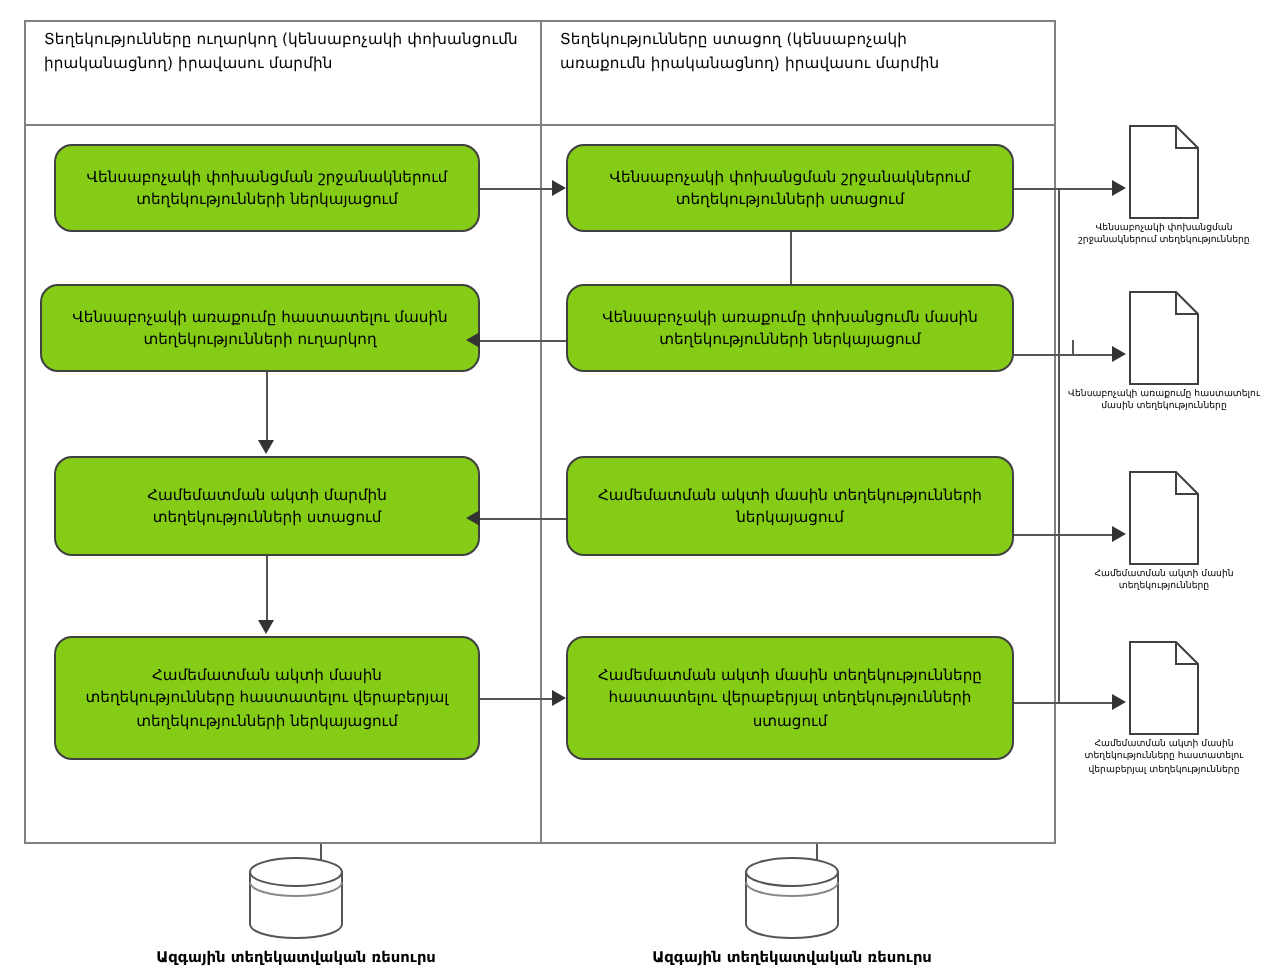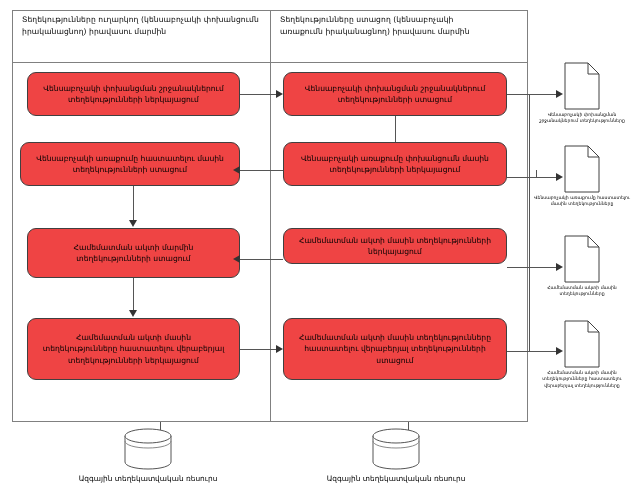--- a/index.html
+++ b/index.html
@@ -66,36 +66,36 @@
     letter-spacing: .01em;
   }
   #lane-header-left  { left: 12px;  width: 258px; }
   #lane-header-right { left: 270px; width: 214px; }
 
   
   .pbox {
     position: absolute;
     border: 1px solid #404040;
     border-radius: 9px;
-    background: #ef4444;
+    background: #84cc16;
     box-sizing: border-box;
     display: flex;
     align-items: center;
     justify-content: center;
     text-align: center;
     font-size: 7.6px;
     line-height: 11.5px;
     padding: 8px 10px;
   }
   #box-l1 { left: 27px;  top: 72px;  width: 213px; height: 44px; }
   #box-r1 { left: 283px; top: 72px;  width: 224px; height: 44px; }
   #box-l2 { left: 20px;  top: 142px; width: 220px; height: 44px; }
   #box-r2 { left: 283px; top: 142px; width: 224px; height: 44px; }
   #box-l3 { left: 27px;  top: 228px; width: 213px; height: 50px; }
-  #box-r3 { left: 283px; top: 228px; width: 224px; height: 36px; }
+  #box-r3 { left: 283px; top: 228px; width: 224px; height: 50px; }
   #box-l4 { left: 27px;  top: 318px; width: 213px; height: 62px; }
   #box-r4 { left: 283px; top: 318px; width: 224px; height: 62px; }
 
   
   .hline, .vline {
     position: absolute;
     background: #555555;
   }
   .hline { height: 1px; }
   .vline { width: 1px; }
@@ -153,38 +153,39 @@
   .db svg { display: block; }
   .db-caption {
     position: absolute;
     width: 190px;
     left: 50%;
     transform: translateX(-50%);
     top: 46px;
     text-align: center;
     font-size: 7.4px;
     line-height: 10px;
+    font-weight: bold;
   }
   #db-left  { left: 124px; top: 428px; }
   #db-right { left: 372px; top: 428px; }
 </style>
 </head>
 <body>
 
 <div id="canvas">
 
   <div class="frame" id="outer-frame"></div>
   <div id="lane-divider"></div>
   <div id="header-divider"></div>
 
   <div class="lane-header" id="lane-header-left">Տեղեկությունները ուղարկող (կենսաբոչակի փոխանցումն իրականացնող) իրավասու մարմին</div>
   <div class="lane-header" id="lane-header-right">Տեղեկությունները ստացող (կենսաբոչակի առաքումն իրականացնող) իրավասու մարմին</div>
 
   <div class="pbox" id="box-l1">Վենսաբոչակի փոխանցման շրջանակներում տեղեկությունների ներկայացում</div>
-  <div class="pbox" id="box-l2">Վենսաբոչակի առաքումը հաստատելու մասին տեղեկությունների ստացում</div>
+  <div class="pbox" id="box-l2">Վենսաբոչակի առաքումը հաստատելու մասին տեղեկությունների ուղարկող</div>
   <div class="pbox" id="box-l3">Համեմատման ակտի մարմին տեղեկությունների ստացում</div>
   <div class="pbox" id="box-l4">Համեմատման ակտի մասին տեղեկությունները հաստատելու վերաբերյալ տեղեկությունների ներկայացում</div>
 
   <div class="pbox" id="box-r1">Վենսաբոչակի փոխանցման շրջանակներում տեղեկությունների ստացում</div>
   <div class="pbox" id="box-r2">Վենսաբոչակի առաքումը փոխանցումն մասին տեղեկությունների ներկայացում</div>
   <div class="pbox" id="box-r3">Համեմատման ակտի մասին տեղեկությունների ներկայացում</div>
   <div class="pbox" id="box-r4">Համեմատման ակտի մասին տեղեկությունները հաստատելու վերաբերյալ տեղեկությունների ստացում</div>
 
   <div class="hline" style="left:240px; top:94px; width:36px;"></div>
   <div class="arrow arrow-right" style="left:276px; top:90px;"></div>

